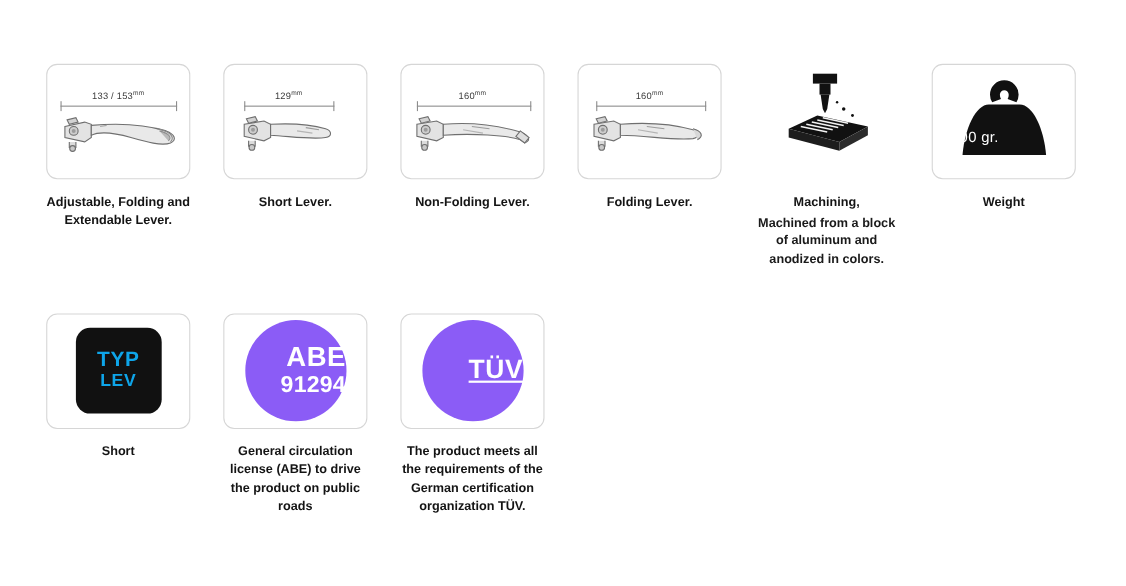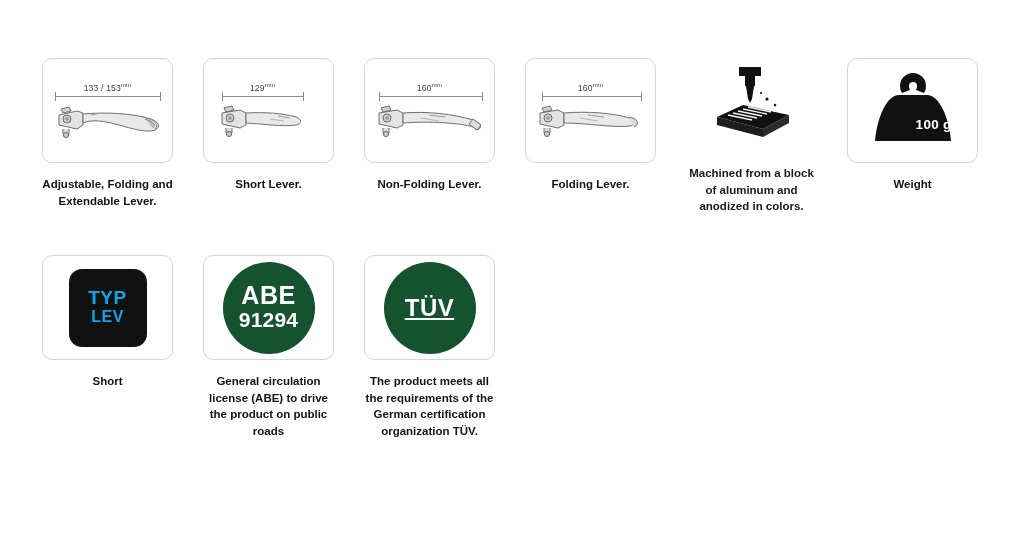--- a/index.html
+++ b/index.html
@@ -134,23 +134,23 @@
   .weight-wrap {
     position: relative;
     width: 96px;
     height: 92px;
   }
   .weight-text {
     position: absolute;
     left: 0;
     right: 0;
     top: 52px;
-    text-align: right;
+    text-align: left;
     font-size: 13.5px;
-    font-weight: bold;
+    font-weight: normal;
     color: #ffffff;
     letter-spacing: .3px;
   }
 
   
   .badge-sq {
     width: 78px;
     height: 78px;
     border-radius: 13px;
     background: #111111;
@@ -160,25 +160,25 @@
     align-items: center;
     justify-content: center;
   }
   .badge-sq .l1 { font-size: 19px; font-weight: bold; letter-spacing: .5px; line-height: 1.05; }
   .badge-sq .l2 { font-size: 16px; font-weight: bold; letter-spacing: .5px; line-height: 1.15; }
 
   .badge-circ {
     width: 92px;
     height: 92px;
     border-radius: 50%;
-    background: #14532d;
+    background: #8b5cf6;
     color: #fff;
     display: flex;
     flex-direction: column;
-    align-items: center;
+    align-items: flex-end;
     justify-content: center;
   }
   .badge-circ .abe {
     font-size: 25px;
     font-weight: bold;
     letter-spacing: .5px;
     line-height: 1;
   }
   .badge-circ .num {
     font-size: 21px;
@@ -328,20 +328,21 @@
             </g>
 
             <g fill="#111">
               <circle cx="70" cy="34" r="1.6"></circle>
               <circle cx="78" cy="40" r="1.3"></circle>
               <circle cx="64" cy="28" r="1.1"></circle>
             </g>
           </svg>
         </div>
       </div>
+      <div class="caption">Machining,</div>
       <div class="subcaption">Machined from a block of aluminum and anodized in colors.</div>
     </div>
 
     <div class="cell">
       <div class="tile">
         <div class="weight-wrap">
           <svg width="96" height="92" viewBox="0 0 96 92">
             <path d="M48 8 a13 13 0 0 1 13 13 a13 13 0 0 1 -2 7 l-8 -3 a7 7 0 0 0 1 -4 a4 4 0 0 0 -4 -4 a4 4 0 0 0 -4 4 a7 7 0 0 0 1 4 l-8 3 a13 13 0 0 1 -2 -7 a13 13 0 0 1 13 -13 Z" fill="#111"></path>
             <path d="M34 30 L62 30 C 74 30, 84 52, 86 76 L 10 76 C 12 52, 22 30, 34 30 Z" fill="#111"></path>
           </svg>

